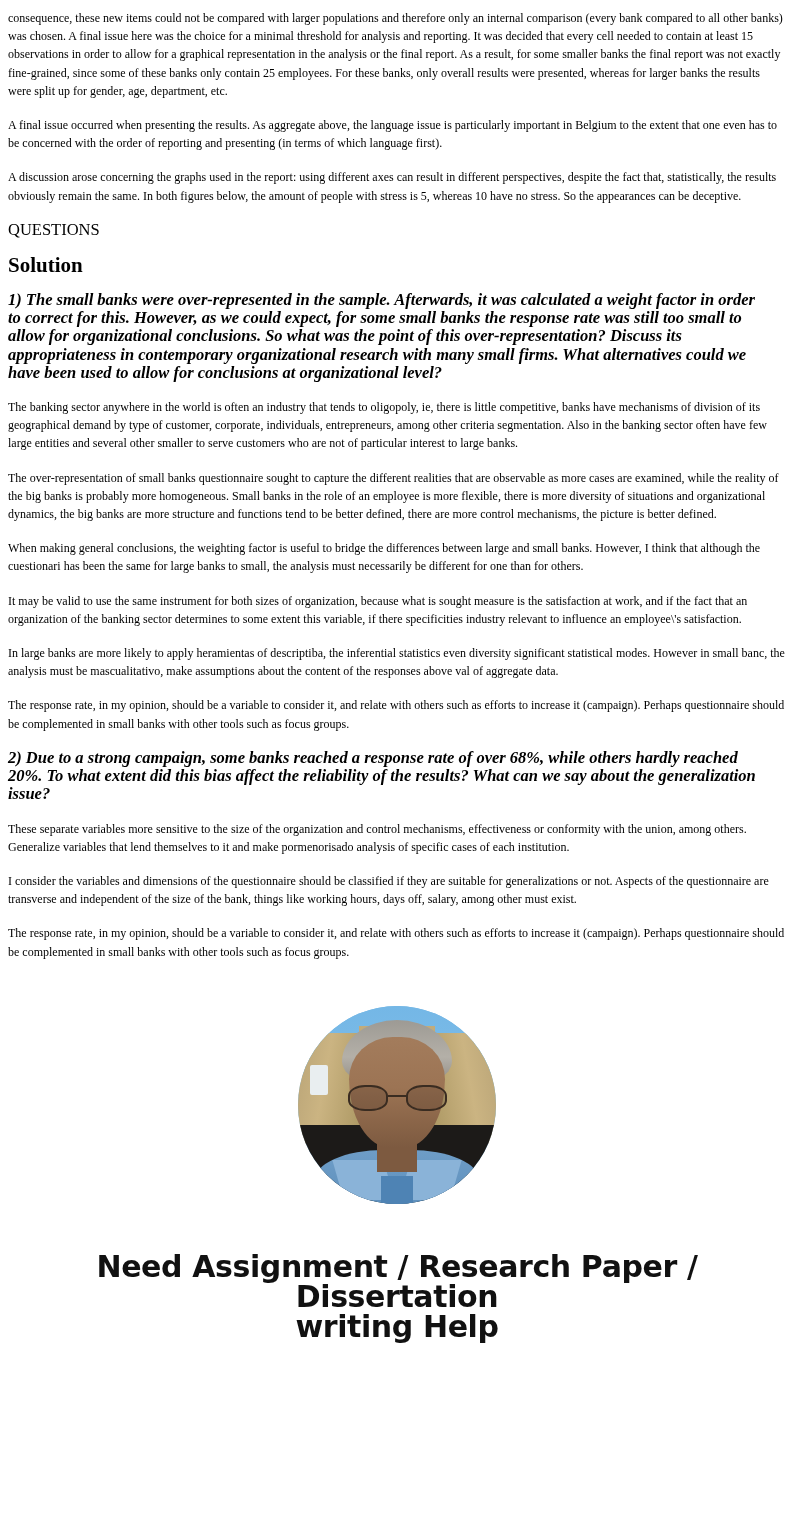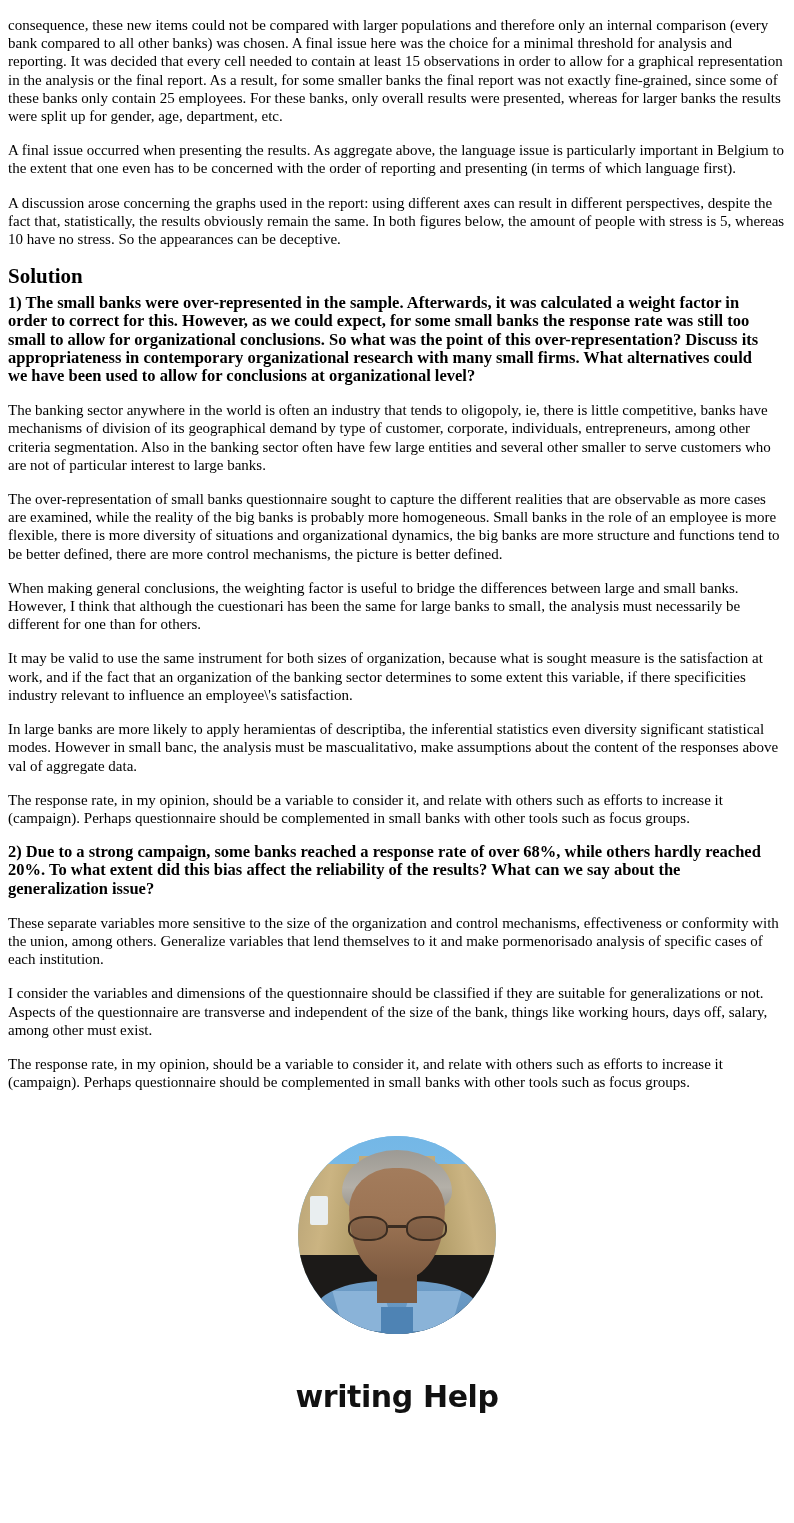--- a/index.html
+++ b/index.html
@@ -18,42 +18,43 @@
     width: 794px;
     box-sizing: border-box;
     padding: 0 8px;
     overflow: hidden;
   }
   
   .clip-top {
     margin-top: -5px;
   }
   p.body-text {
-    font-size: 15px;
+    font-size: 12px;
     line-height: 18.2px;
-    margin: 16px 0 16px 0;
+    margin: 9px 0 16px 0;
     text-align: left;
     color: #000;
   }
   p.q-head {
     font-size: 16.5px;
     line-height: 18.2px;
     font-weight: bold;
     margin: 0 15px 16px 0;
+    font-style: italic;
   }
   p.questions-label {
     font-size: 16.5px;
     line-height: 18.2px;
     margin: 0 0 14px 0;
   }
   h2.solution {
     font-size: 21px;
     line-height: 24px;
     font-weight: bold;
-    margin: 0 0 6px 0;
+    margin: 0 0 14px 0;
     padding: 0;
   }
   .avatar-wrap {
     width: 100%;
     display: flex;
     justify-content: center;
     margin-top: 45px;
     margin-bottom: 0;
   }
   .avatar {
@@ -188,20 +189,21 @@
 </style>
 </head>
 <body>
 
 <div class="page">
 
   <p class="body-text clip-top">consequence, these new items could not be compared with larger populations and therefore only an internal comparison (every bank compared to all other banks) was chosen. A final issue here was the choice for a minimal threshold for analysis and reporting. It was decided that every cell needed to contain at least 15 observations in order to allow for a graphical representation in the analysis or the final report. As a result, for some smaller banks the final report was not exactly fine-grained, since some of these banks only contain 25 employees. For these banks, only overall results were presented, whereas for larger banks the results were split up for gender, age, department, etc.</p>
   <p class="body-text">A final issue occurred when presenting the results. As aggregate above, the language issue is particularly important in Belgium to the extent that one even has to be concerned with the order of reporting and presenting (in terms of which language first).</p>
   <p class="body-text">A discussion arose concerning the graphs used in the report: using different axes can result in different perspectives, despite the fact that, statistically, the results obviously remain the same. In both figures below, the amount of people with stress is 5, whereas 10 have no stress. So the appearances can be deceptive.</p>
 
+  <p class="questions-label">QUESTIONS</p>
 
   <h2 class="solution">Solution</h2>
 
   <p class="q-head">1) The small banks were over-represented in the sample. Afterwards, it was calculated a weight factor in order to correct for this. However, as we could expect, for some small banks the response rate was still too small to allow for organizational conclusions. So what was the point of this over-representation? Discuss its appropriateness in contemporary organizational research with many small firms. What alternatives could we have been used to allow for conclusions at organizational level?</p>
 
   <p class="body-text">The banking sector anywhere in the world is often an industry that tends to oligopoly, ie, there is little competitive, banks have mechanisms of division of its geographical demand by type of customer, corporate, individuals, entrepreneurs, among other criteria segmentation. Also in the banking sector often have few large entities and several other smaller to serve customers who are not of particular interest to large banks.</p>
   <p class="body-text">The over-representation of small banks questionnaire sought to capture the different realities that are observable as more cases are examined, while the reality of the big banks is probably more homogeneous. Small banks in the role of an employee is more flexible, there is more diversity of situations and organizational dynamics, the big banks are more structure and functions tend to be better defined, there are more control mechanisms, the picture is better defined.</p>
   <p class="body-text">When making general conclusions, the weighting factor is useful to bridge the differences between large and small banks. However, I think that although the cuestionari has been the same for large banks to small, the analysis must necessarily be different for one than for others.</p>
   <p class="body-text">It may be valid to use the same instrument for both sizes of organization, because what is sought measure is the satisfaction at work, and if the fact that an organization of the banking sector determines to some extent this variable, if there specificities industry relevant to influence an employee\'s satisfaction.</p>
   <p class="body-text">In large banks are more likely to apply heramientas of descriptiba, the inferential statistics even diversity significant statistical modes. However in small banc, the analysis must be mascualitativo, make assumptions about the content of the responses above val of aggregate data.</p>
@@ -230,17 +232,18 @@
       <div class="av-face"></div>
       <div class="av-glasses">
         <div class="av-lens left"></div>
         <div class="av-lens right"></div>
         <div class="av-bridge"></div>
       </div>
     </div>
   </div>
 
   <div class="footer">
+    <div class="footer-line">Need Assignment / Research Paper / Dissertation</div>
     <div class="footer-line">writing Help</div>
 
   </div>
 
 </div>
 
 </body></html>

